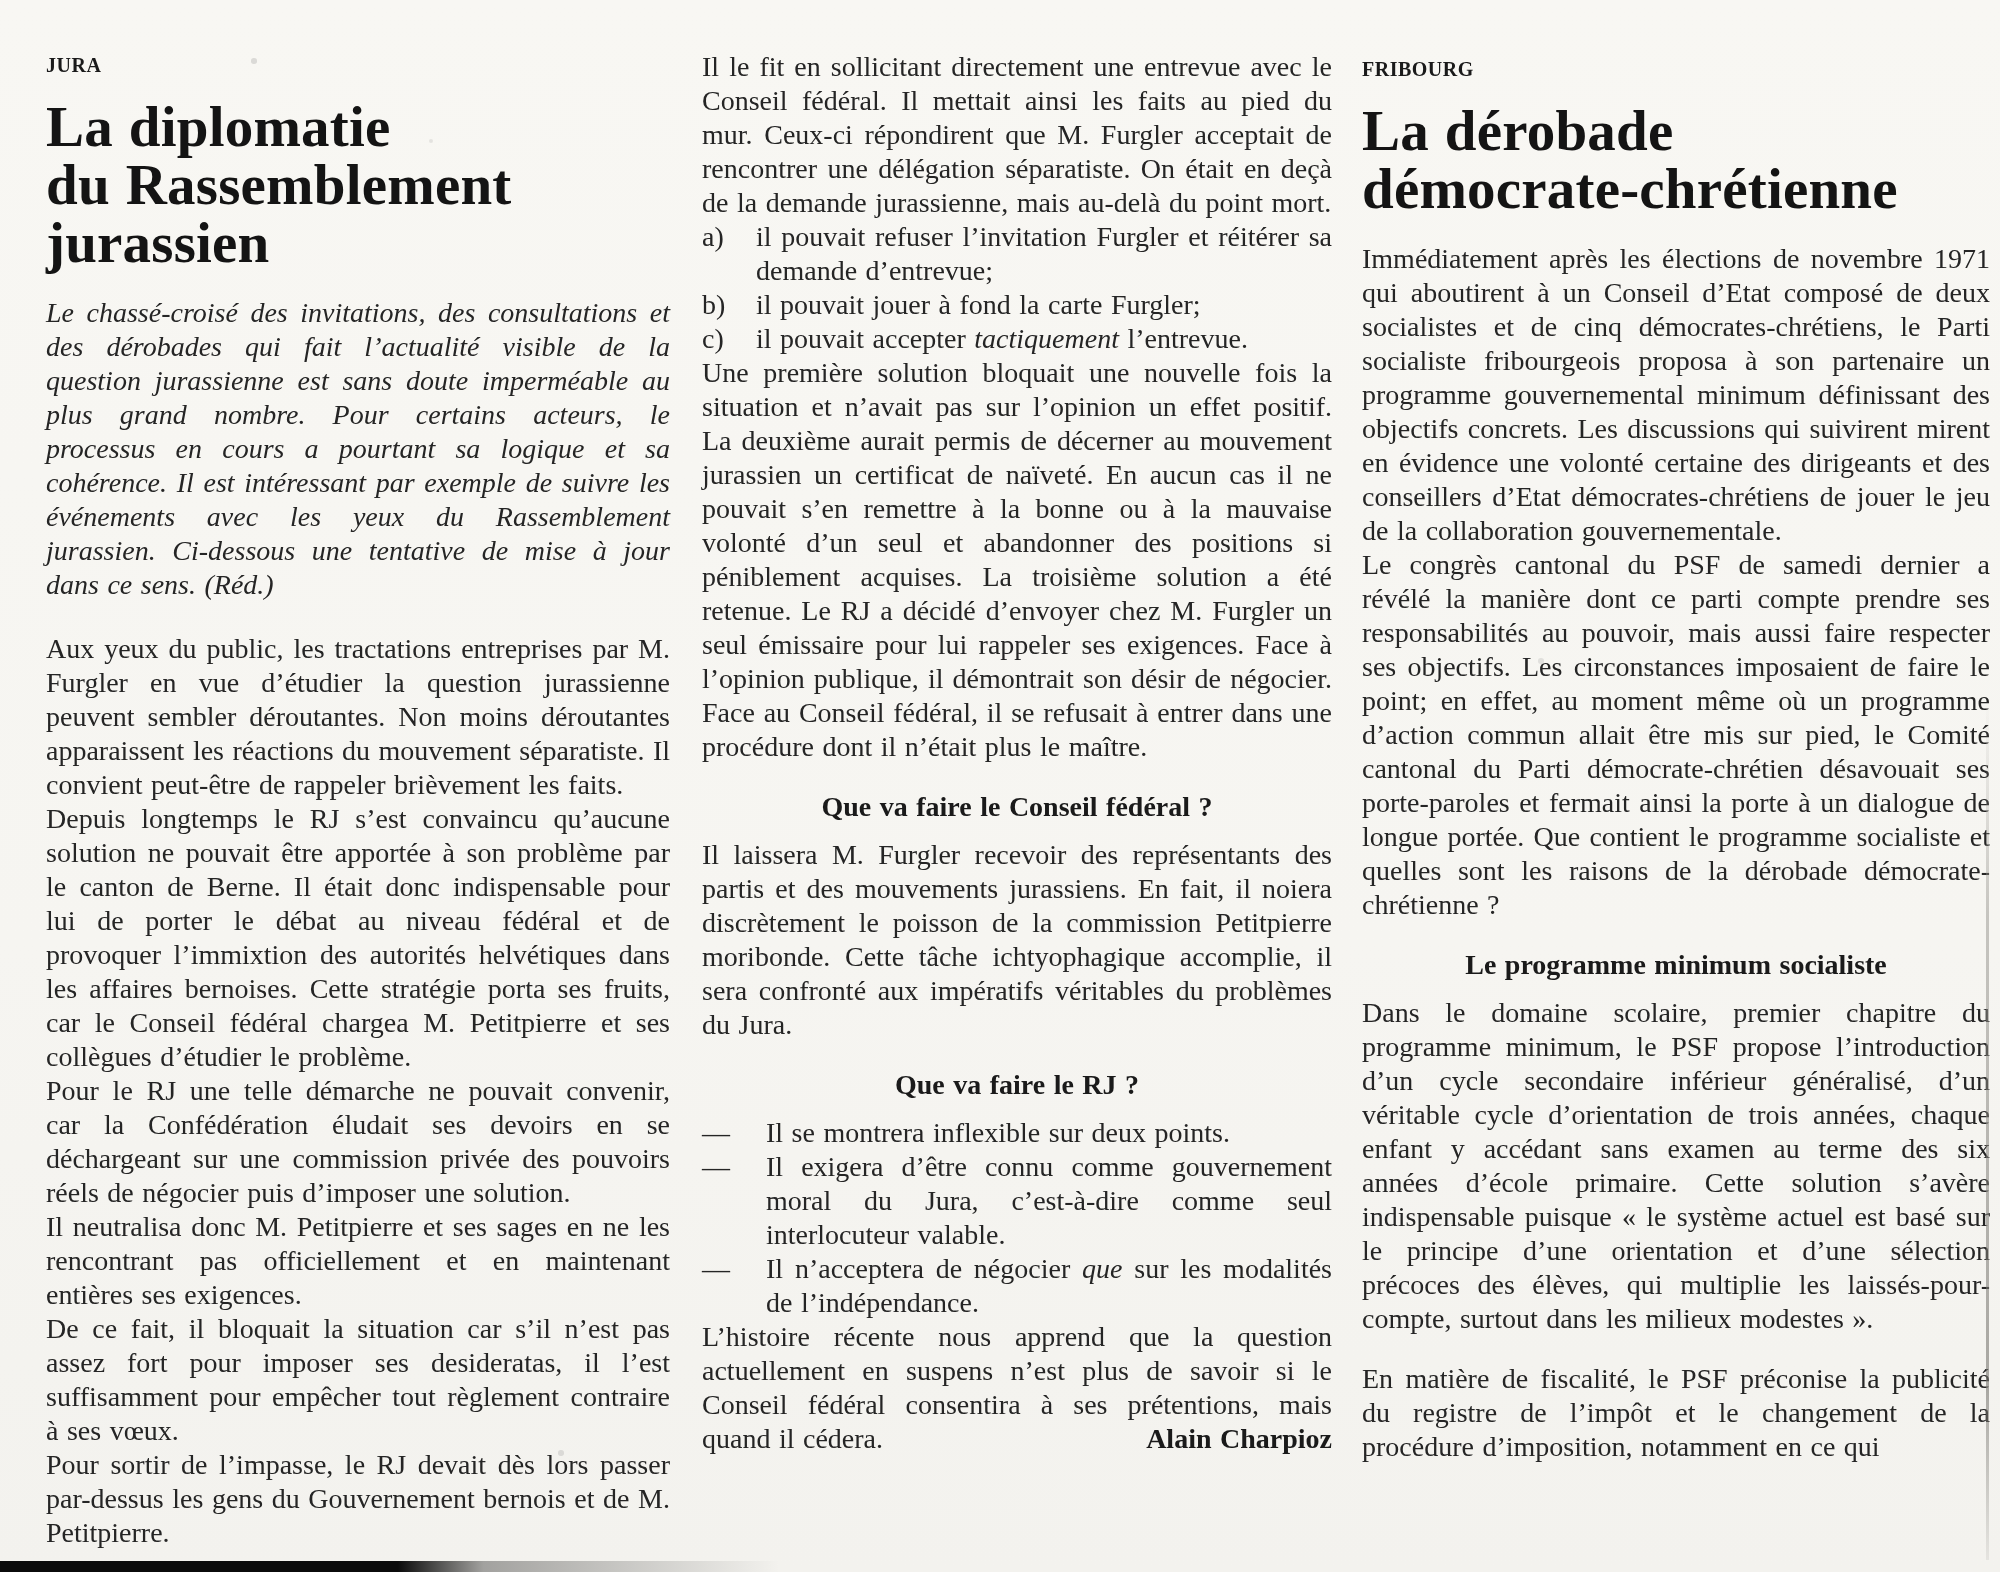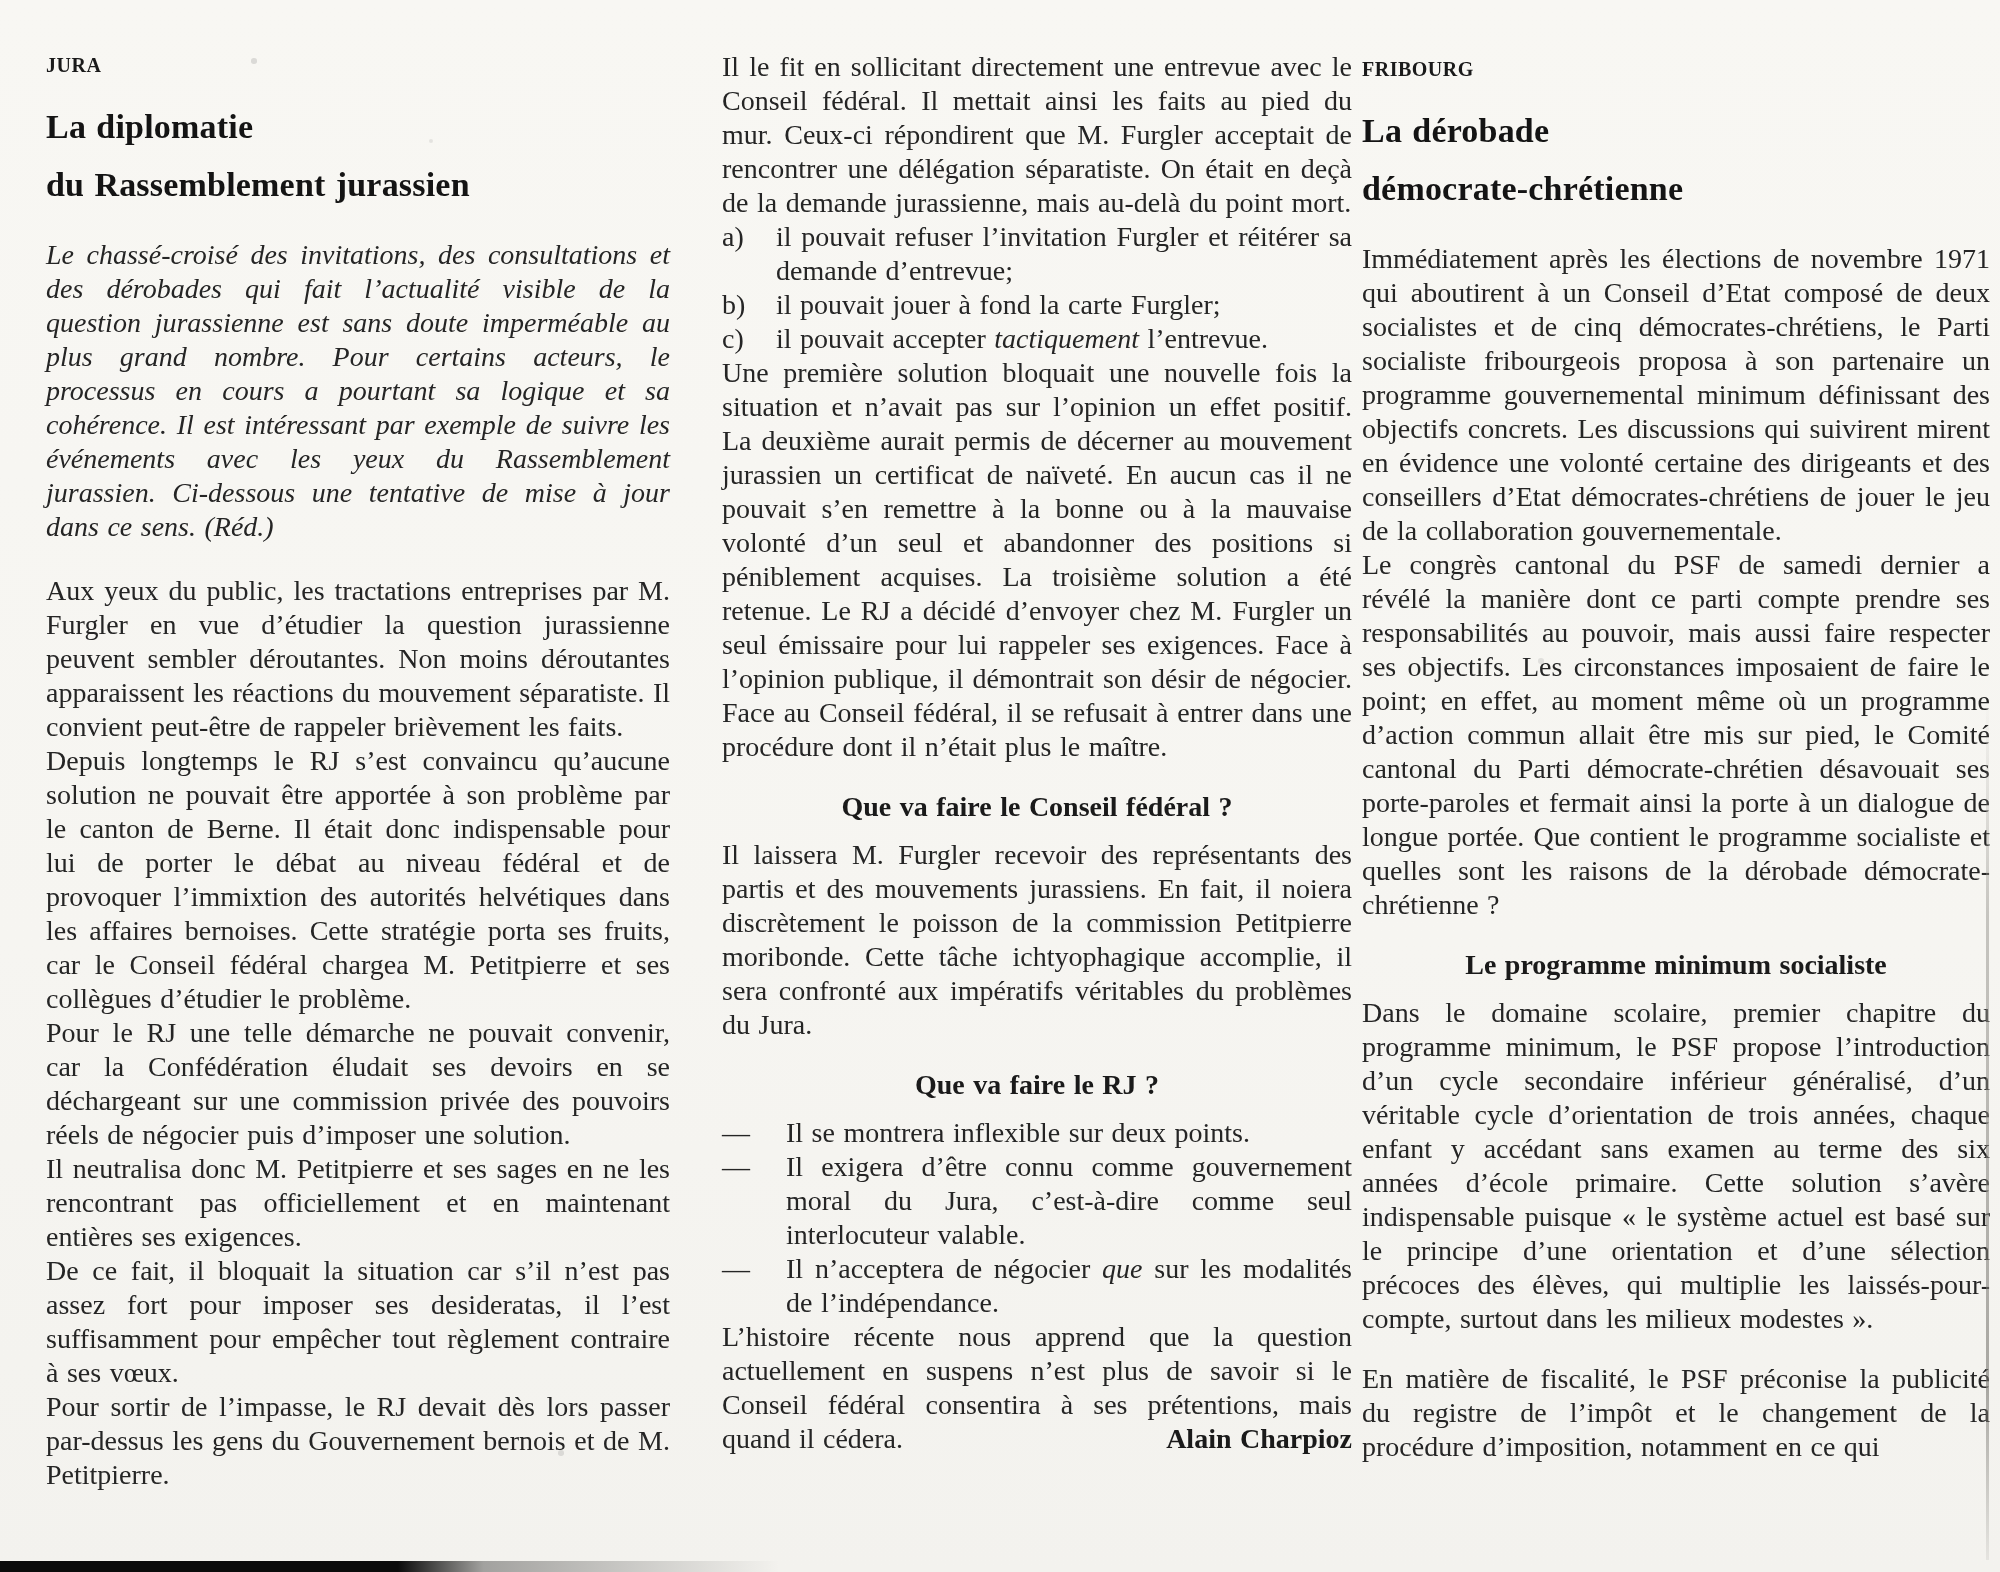--- a/index.html
+++ b/index.html
@@ -15,34 +15,34 @@
   }
   .col {
     position: absolute;
     font-size: 28px;
     line-height: 34px;
     text-align: justify;
     color: #252525;
     word-spacing: 1.5px;
   }
   .col-0 { left: 46px;   top: 48px; width: 624px; }
-  .col-1 { left: 722px;  top: 50px; width: 630px; }
+  .col-1 { left: 702px;  top: 50px; width: 630px; }
   .col-2 { left: 1362px; top: 52px; width: 628px; }
 
   .kicker {
     font-weight: bold;
     font-size: 20px;
     letter-spacing: 0.5px;
     margin: 0 0 16px 0;
     text-align: left;
     color: #1a1a1a;
   }
   .headline {
     font-weight: bold;
-    font-size: 34px;
+    font-size: 57px;
     line-height: 58px;
     margin: 0 0 24px 0;
     text-align: left;
     white-space: pre-line;
     color: #141414;
     letter-spacing: 0.2px;
   }
   .lede {
     font-style: italic;
     margin: 0 0 30px 0;

